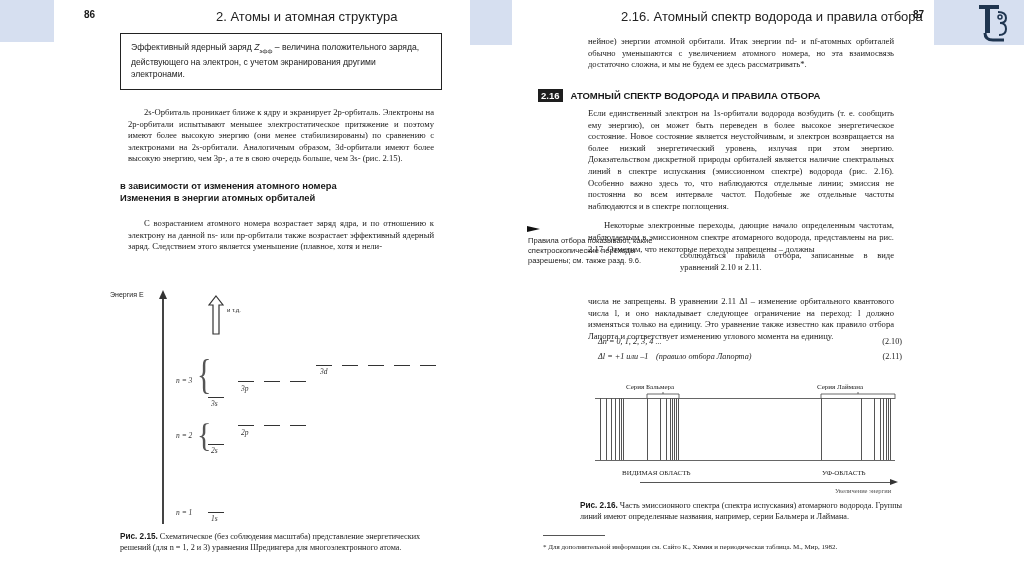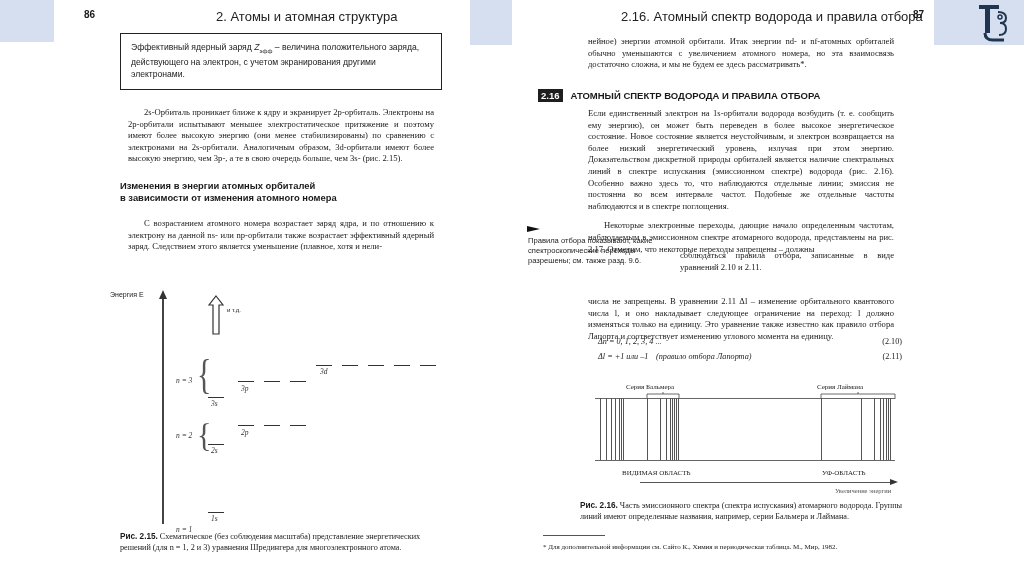--- a/index.html
+++ b/index.html
@@ -46,22 +46,22 @@
 
 <div class="abs defbox" style="left:120px;top:33px;width:300px;height:39px;">
   <span>Эффективный ядерный заряд </span><i>Z</i><sub style="font-size:6px;">эфф</sub><span> – величина положительного заряда, действующего на электрон, с учетом экранирования другими электронами.</span>
 </div>
 
 <div class="abs para" style="left:120px;top:99px;width:322px;">
   <p class="ind">2s-Орбиталь проникает ближе к ядру и экранирует 2p-орбиталь. Электроны на 2p-орбитали испытывают меньшее электростатическое притяжение и поэтому имеют более высокую энергию (они менее стабилизированы) по сравнению с электронами на 2s-орбитали. Аналогичным образом, 3d-орбитали имеют более высокую энергию, чем 3p-, а те в свою очередь больше, чем 3s- (рис. 2.15).</p>
 </div>
 
 <div class="abs h2" style="left:120px;top:180px;width:320px;">
+  <div>в зависимости от изменения  атомного номера</div>
   <div>Изменения в энергии атомных орбиталей</div>
-  <div>в зависимости от изменения  атомного номера</div>
 </div>
 
 <div class="abs para" style="left:120px;top:210px;width:322px;">
   <p class="ind">С возрастанием атомного номера возрастает заряд ядра, и по отношению к электрону на данной ns- или np-орбитали также возрастает эффективный ядерный заряд. Следствием этого является уменьшение (плавное, хотя и нели-</p>
 </div>
 
 <div class="abs" style="left:110px;top:285px;width:340px;height:240px;">
   <div class="abs sans" style="left:0;top:6px;font-size:7px;">Энергия E</div>
   <div class="abs" style="left:52px;top:12px;width:1.5px;height:227px;background:#444;"></div>
   <div class="abs" style="left:49px;top:5px;width:0;height:0;border-left:4px solid transparent;border-right:4px solid transparent;border-bottom:9px solid #333;"></div>
@@ -88,21 +88,21 @@
 
   <div class="nlab" style="left:66px;top:146px;">n = 2</div>
   <div class="brace" style="left:87px;top:135px;transform:scaleY(1.1);">{</div>
   <div class="lvl" style="left:98px;top:159px;width:16px;"></div>
   <div class="lvl-label" style="left:101px;top:161px;">2s</div>
   <div class="lvl" style="left:128px;top:140px;width:16px;"></div>
   <div class="lvl" style="left:154px;top:140px;width:16px;"></div>
   <div class="lvl" style="left:180px;top:140px;width:16px;"></div>
   <div class="lvl-label" style="left:131px;top:143px;">2p</div>
 
-  <div class="nlab" style="left:66px;top:240px;text-align:center;">n = 1</div>
+  <div class="nlab" style="left:66px;top:223px;text-align:center;">n = 1</div>
   <div class="lvl" style="left:98px;top:227px;width:16px;"></div>
   <div class="lvl-label" style="left:101px;top:229px;">1s</div>
 </div>
 
 <div class="abs caption" style="left:120px;top:531px;width:320px;">
   <b>Рис. 2.15.</b><span> Схематическое (без соблюдения масштаба) представление энергетических решений (для n = 1, 2 и 3) уравнения Шредингера для многоэлектронного атома.</span>
 </div>
 
 <div class="abs hdr sans" style="left:621px;top:9px;">2.16. Атомный спектр водорода и правила отбора</div>
 <div class="abs pnum" style="left:913px;top:9px;">87</div>

